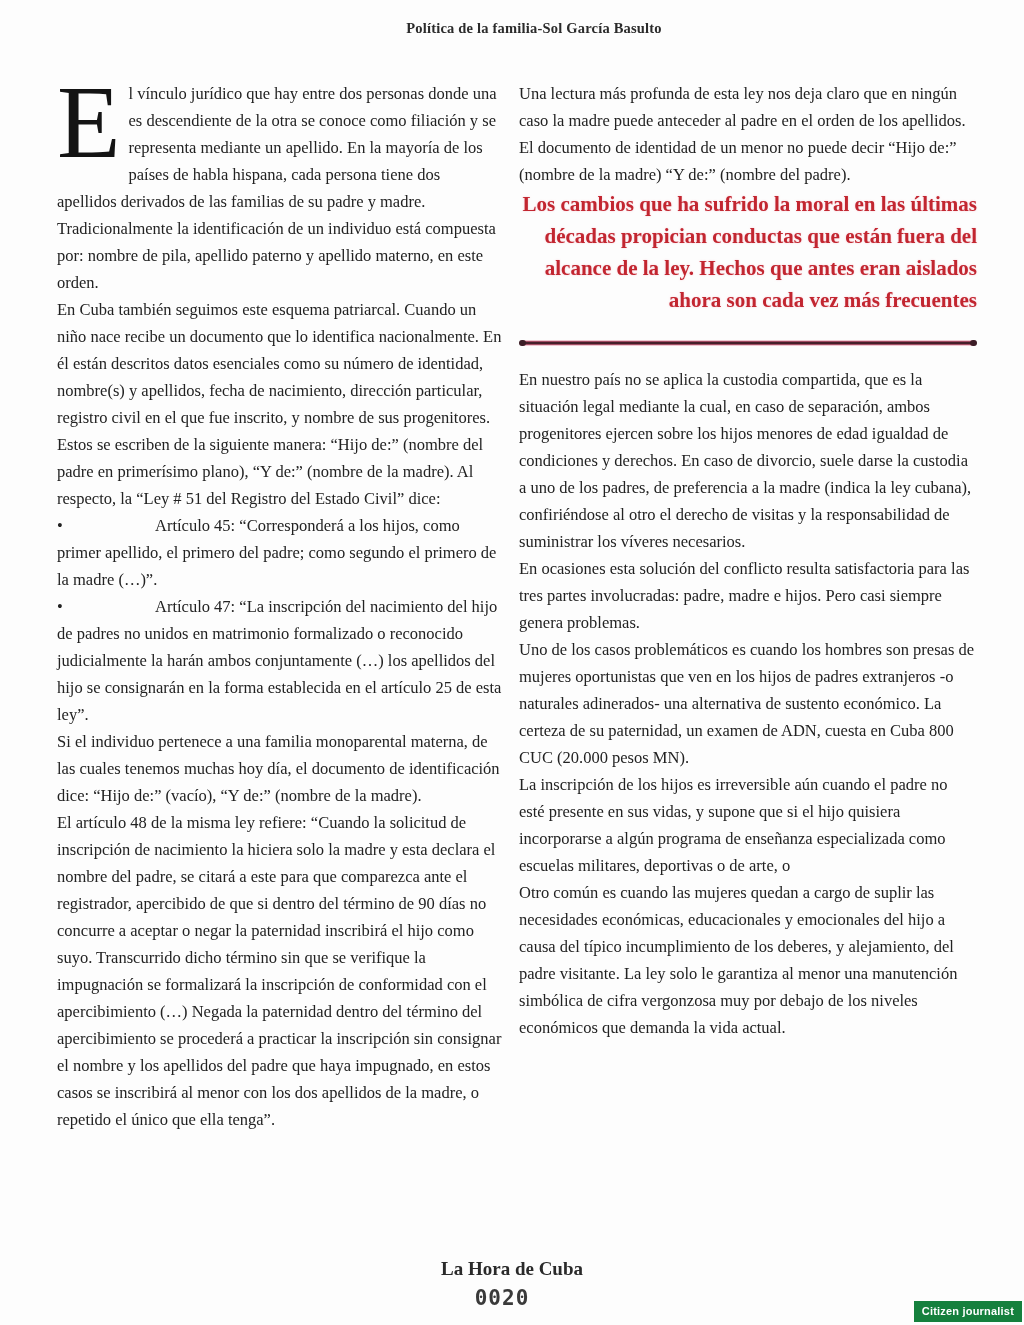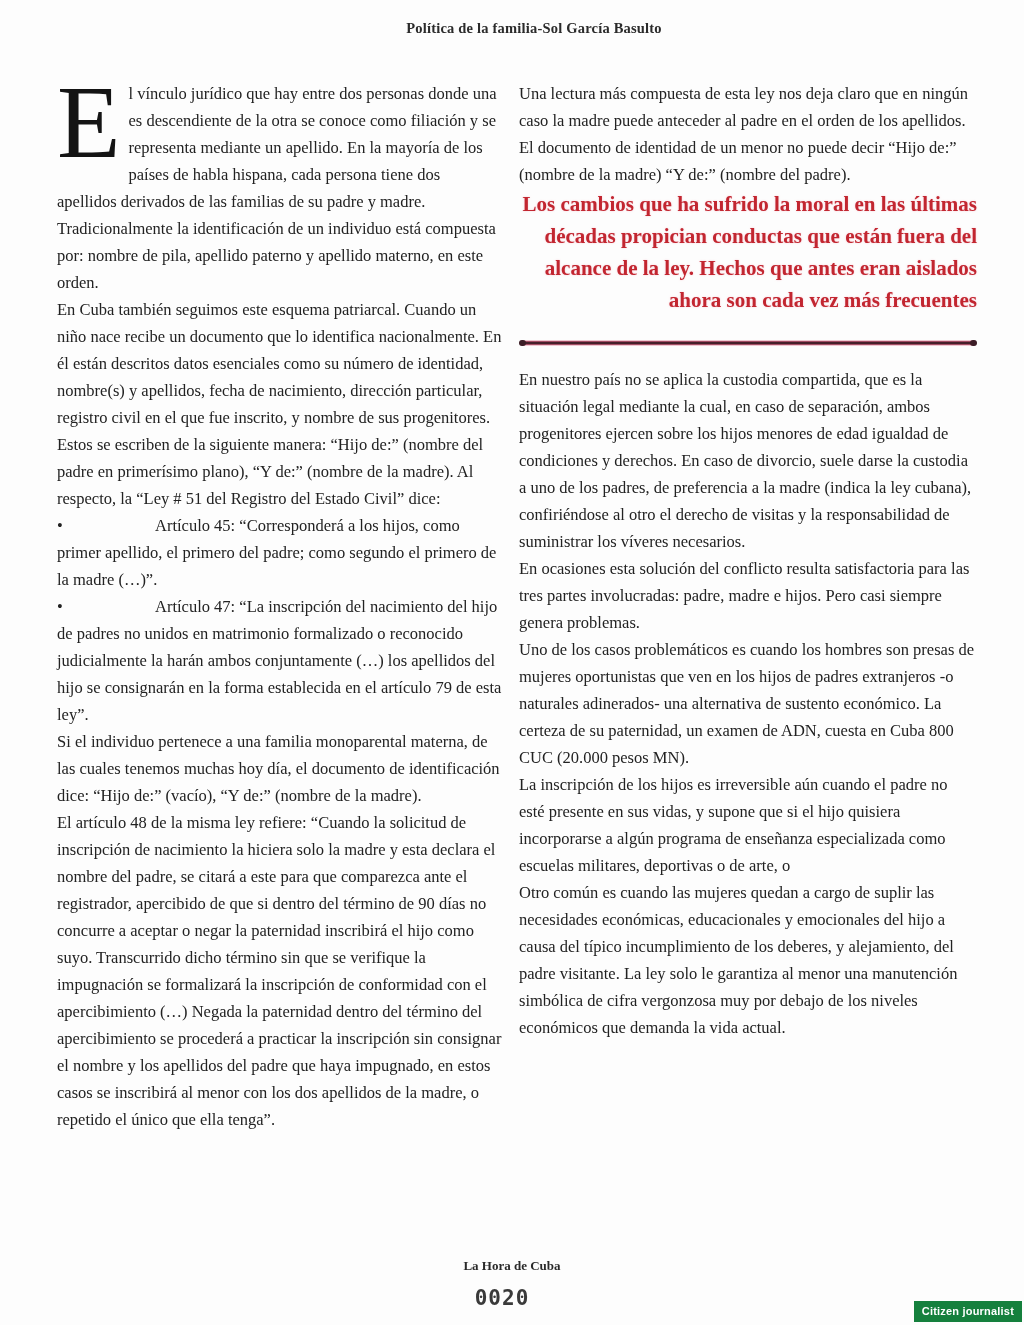--- a/index.html
+++ b/index.html
@@ -79,21 +79,21 @@
     width:7px; height:6px;
     background:#3c1d26;
     border-radius:3px;
   }
   .quote-separator:before{left:-1px;}
   .quote-separator:after{right:-1px;}
   .footer-publication{
     position:absolute;
     top:1258px; left:0; right:0;
     text-align:center;
-    font-size:13px;
+    font-size:19px;
     font-weight:bold;
     color:#2a2a2a;
   }
   .footer-page-number{
     position:absolute;
     top:1286px; left:0; right:20px;
     text-align:center;
     font-family:"DejaVu Sans Mono", monospace;
     font-weight:bold;
     font-size:21px;
@@ -126,33 +126,33 @@
       <p>
         <span class="dropcap">E</span><span>l vínculo jurídico que hay entre dos personas donde una es descendiente de la otra se conoce como filiación y se representa mediante un apellido. En la mayoría de los países de habla hispana, cada persona tiene dos apellidos derivados de las familias de su padre y madre. Tradicionalmente la identificación de un individuo está compuesta por: nombre de pila, apellido paterno y apellido materno, en este orden.</span>
       </p>
       <p>
         <span>En Cuba también seguimos este esquema patriarcal. Cuando un niño nace recibe un documento que lo identifica nacionalmente. En él están descritos datos esenciales como su número de identidad, nombre(s) y apellidos, fecha de nacimiento, dirección particular, registro civil en el que fue inscrito, y nombre de sus progenitores. Estos se escriben de la siguiente manera: “Hijo de:” (nombre del padre en primerísimo plano), “Y de:” (nombre de la madre). Al respecto, la “Ley # 51 del Registro del Estado Civil” dice:</span>
       </p>
       <p class="bullet-item">
         <span class="bullet-marker">•</span><span class="bullet-tab"></span><span>Artículo 45: “Corresponderá a los hijos, como primer apellido, el primero del padre; como segundo el primero de la madre (…)”.</span>
       </p>
       <p class="bullet-item">
-        <span class="bullet-marker">•</span><span class="bullet-tab"></span><span>Artículo 47: “La inscripción del nacimiento del hijo de padres no unidos en matrimonio formalizado o reconocido judicialmente la harán ambos conjuntamente (…) los apellidos del hijo se consignarán en la forma establecida en el artículo 79 de esta ley”.</span>
+        <span class="bullet-marker">•</span><span class="bullet-tab"></span><span>Artículo 47: “La inscripción del nacimiento del hijo de padres no unidos en matrimonio formalizado o reconocido judicialmente la harán ambos conjuntamente (…) los apellidos del hijo se consignarán en la forma establecida en el artículo 25 de esta ley”.</span>
       </p>
       <p>
         <span>Si el individuo pertenece a una familia monoparental materna, de las cuales tenemos muchas hoy día, el documento de identificación dice: “Hijo de:” (vacío), “Y de:” (nombre de la madre).</span>
       </p>
       <p>
         <span>El artículo 48 de la misma ley refiere: “Cuando la solicitud de inscripción de nacimiento la hiciera solo la madre y esta declara el nombre del padre, se citará a este para que comparezca ante el registrador, apercibido de que si dentro del término de 90 días no concurre a aceptar o negar la paternidad inscribirá el hijo como suyo. Transcurrido dicho término sin que se verifique la impugnación se formalizará la inscripción de conformidad con el apercibimiento (…) Negada la paternidad dentro del término del apercibimiento se procederá a practicar la inscripción sin consignar el nombre y los apellidos del padre que haya impugnado, en estos casos se inscribirá al menor con los dos apellidos de la madre, o repetido el único que ella tenga”.</span>
       </p>
     </div>
 
     <div class="col col-right">
       <p>
-        <span>Una lectura más compuesta de esta ley nos deja claro que en ningún caso la madre puede anteceder al padre en el orden de los apellidos. El documento de identidad de un menor no puede decir “Hijo de:” (nombre de la madre) “Y de:” (nombre del padre).</span>
+        <span>Una lectura más profunda de esta ley nos deja claro que en ningún caso la madre puede anteceder al padre en el orden de los apellidos. El documento de identidad de un menor no puede decir “Hijo de:” (nombre de la madre) “Y de:” (nombre del padre).</span>
       </p>
       <p class="pull-quote">Los cambios que ha sufrido la moral en las últimas décadas propician conductas que están fuera del alcance de la ley. Hechos que antes eran aislados ahora son cada vez más frecuentes</p>
       <div class="quote-separator"></div>
       <p>
         <span>En nuestro país no se aplica la custodia compartida, que es la situación legal mediante la cual, en caso de separación, ambos progenitores ejercen sobre los hijos menores de edad igualdad de condiciones y derechos. En caso de divorcio, suele darse la custodia a uno de los padres, de preferencia a la madre (indica la ley cubana), confiriéndose al otro el derecho de visitas y la responsabilidad de suministrar los víveres necesarios.</span>
       </p>
       <p>
         <span>En ocasiones esta solución del conflicto resulta satisfactoria para las tres partes involucradas: padre, madre e hijos. Pero casi siempre genera problemas.</span>
       </p>
       <p>

